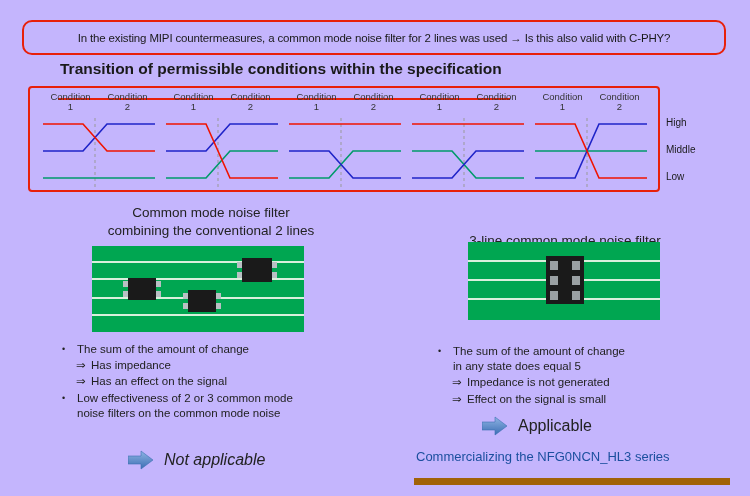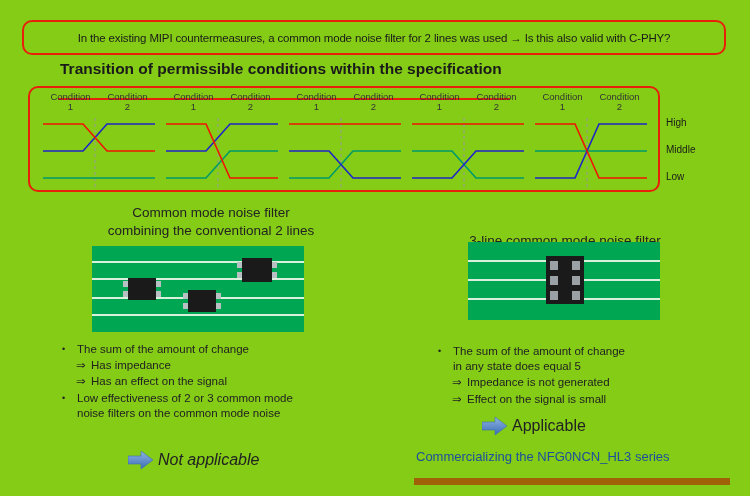--- a/index.html
+++ b/index.html
@@ -1,32 +1,32 @@
 <!DOCTYPE html>
 <html><head>
 <meta charset="utf-8">
 <style>
   html,body{margin:0;padding:0;background:#fff;}
   .slide{
-    position:relative;width:750px;height:496px;background:#84cc16;
+    position:relative;width:750px;height:496px;background:#c4b5fd;
     font-family:"Liberation Sans",sans-serif;color:#222;overflow:hidden;
   }
   .banner{
     position:absolute;left:22px;top:20px;width:704px;height:35px;
     border:2px solid #e8200a;border-radius:10px;box-sizing:border-box;
     display:flex;align-items:center;justify-content:center;
     font-size:11.5px;letter-spacing:-0.15px;white-space:nowrap;color:#1a1a1a;
   }
   .spec-title{
     position:absolute;left:58px;top:60px;font-size:15.5px;font-weight:bold;color:#1a1a1a;
     border-bottom:2px solid #e8200a;padding:0 8px 20px 2px;
   }
   .spec-box{
     position:absolute;left:28px;top:86px;width:632px;height:106px;
-    border:2px solid #e8200a;border-radius:10px;box-sizing:border-box;
+    border:2px solid #e8200a;border-radius:4px;box-sizing:border-box;
     display:flex;justify-content:space-between;align-items:flex-start;
     padding:4px 10px 0 12px;
   }
   .diagram{width:114px;display:flex;flex-direction:column;align-items:center;}
   .cond-row{display:flex;width:100%;justify-content:space-around;height:20px;}
   .cond{font-size:9.5px;line-height:1.05;text-align:center;color:#333;}
   svg.wave{display:block;margin-top:2px;}
   .level-labels{position:absolute;left:666px;top:109px;font-size:10px;color:#1a1a1a;}
   .level-labels div{height:27px;line-height:27px;}
   .panel-heading{position:absolute;text-align:center;font-size:13.5px;line-height:1.32;color:#222;}
@@ -35,21 +35,21 @@
   svg.pcb{position:absolute;display:block;}
   #leftPcb{left:92px;top:246px;}
   #rightPcb{left:468px;top:242px;}
   .bullets{position:absolute;font-size:11.5px;line-height:1.32;color:#222;}
   #leftBullets{left:62px;top:342px;width:315px;}
   #rightBullets{left:438px;top:344px;width:300px;}
   .bullet{display:flex;margin-bottom:1px;}
   .bullet .marker{width:15px;flex:none;}
   .bullet.dot .marker{font-size:9px;padding-top:2px;}
   .bullet.arrow{margin-left:14px;}
-  .verdict{position:absolute;display:flex;align-items:center;gap:4px;font-size:16px;color:#222;}
+  .verdict{position:absolute;display:flex;align-items:center;gap:10px;font-size:16px;color:#222;}
   #leftVerdict{left:128px;top:450px;font-style:italic;}
   #rightVerdict{left:482px;top:416px;}
   .footer-series{
     position:absolute;left:414px;top:449px;width:316px;box-sizing:border-box;
     text-align:left;font-size:13px;color:#1b4f9e;
     border-bottom:7px solid #a16207;padding:0 2px 14px 2px;
   }
 </style>
 </head>
 <body>

